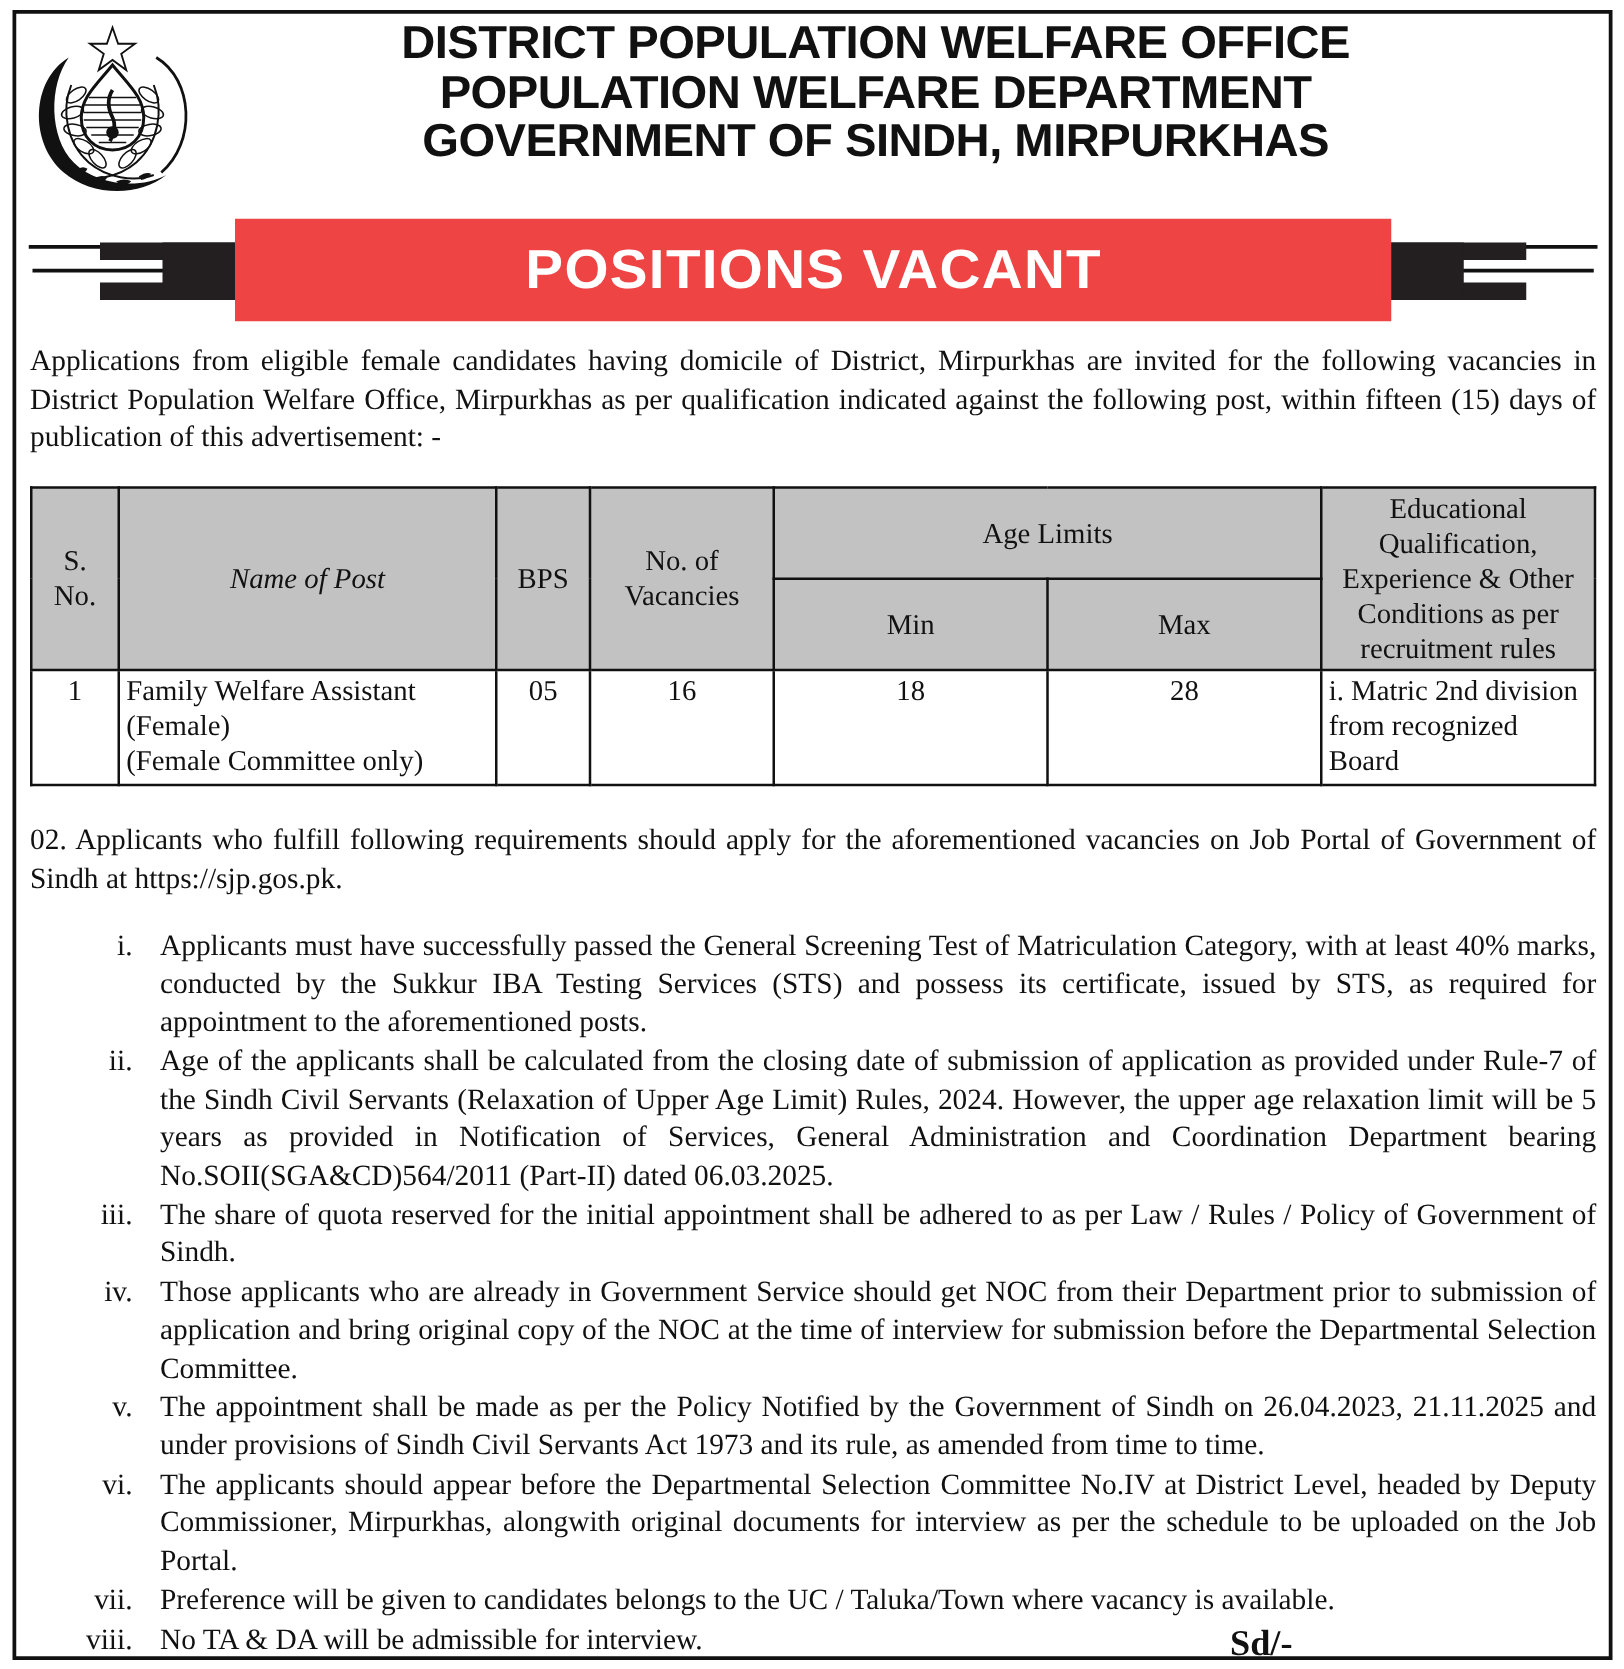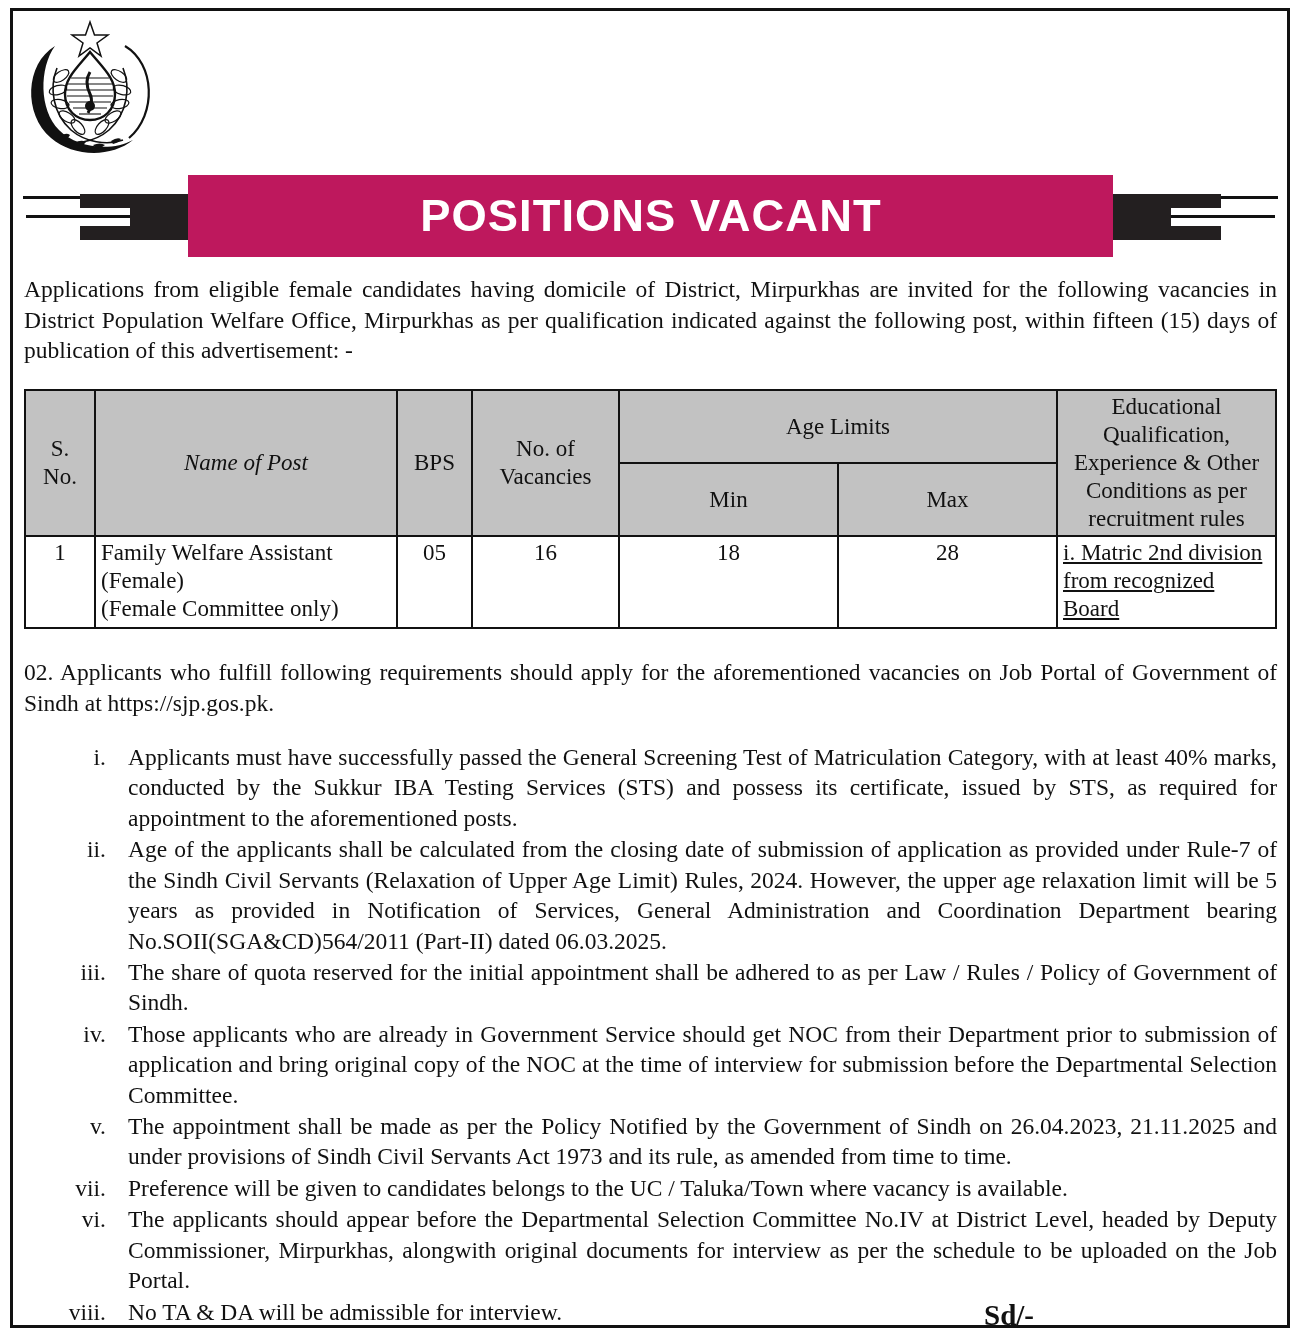--- a/index.html
+++ b/index.html
@@ -86,21 +86,21 @@
     top: 43px;
     height: 3px;
     background: #111111;
   }
   .banner-black {
     position: absolute;
     left: 178px;
     right: 178px;
     top: 3px;
     height: 82px;
-    background: #be185d;
+    background: #ef4444;
     display: flex;
     align-items: center;
     justify-content: center;
   }
   .banner-text {
     font-family: "Liberation Sans", sans-serif;
     font-weight: bold;
     font-size: 44px;
     color: #ffffff;
     letter-spacing: 1px;
@@ -142,21 +142,21 @@
     text-align: center;
     vertical-align: middle;
   }
   .c-sno  { width: 58px; }
   .c-post { width: 290px; font-style: italic; }
   .c-bps  { width: 63px; }
   .c-vac  { width: 135px; }
   .c-min  { width: 97px; }
   .c-max  { width: 97px; }
   td.t-center { text-align: center; }
-  td.t-qual { text-align: left; text-decoration: underline; }
+  td.t-qual { text-align: left; }
   .row-body td { height: 86px; }
   
   .clause-intro {
     font-size: 23.5px;
     line-height: 1.30;
     text-align: justify;
     margin-top: 28px;
   }
   ol.roman {
     list-style: none;
@@ -250,20 +250,25 @@
           <circle cx="75" cy="90" r="5" fill="#111111" stroke="none"></circle>
         </g>
 
         <g fill="#111111">
           <path d="M46,120 q5,-4 9,-1 q-2,4 -6,4 z"></path>
           <path d="M60,127 q6,-4 11,-1 q-3,4 -8,4 z"></path>
           <path d="M78,129 q7,-3 12,0 q-4,4 -9,3 z"></path>
           <path d="M96,125 q6,-4 10,-2 q-3,4 -8,5 z"></path>
         </g>
       </svg>
+    </div>
+    <div class="org-titles">
+      <div class="org-line">DISTRICT POPULATION WELFARE OFFICE</div>
+      <div class="org-line">POPULATION WELFARE DEPARTMENT</div>
+      <div class="org-line">GOVERNMENT OF SINDH, MIRPURKHAS</div>
     </div>
     <div class="header-rule"></div>
   </div>
 
   <div class="banner-wrap">
     <div class="banner-line"></div>
     <div class="deco deco-l-top"></div>
     <div class="deco deco-l-bot"></div>
     <div class="deco deco-l-stem"></div>
     <div class="deco deco-r-top"></div>
@@ -336,26 +341,26 @@
       </li>
       <li>
         <span class="rn">iv.</span>
         <span>Those applicants who are already in Government Service should get NOC from their Department prior to submission of application and bring original copy of the NOC at the time of interview for submission before the Departmental Selection Committee.</span>
       </li>
       <li>
         <span class="rn">v.</span>
         <span>The appointment shall be made as per the Policy Notified by the Government of Sindh on 26.04.2023, 21.11.2025 and under provisions of Sindh Civil Servants Act 1973 and its rule, as amended from time to time.</span>
       </li>
       <li>
+        <span class="rn">vi.</span>
+        <span>The applicants should appear before the Departmental Selection Committee No.IV at District Level, headed by Deputy Commissioner, Mirpurkhas, alongwith original documents for interview as per the schedule to be uploaded on the Job Portal.</span>
+      </li>
+      <li>
         <span class="rn">vii.</span>
         <span>Preference will be given to candidates belongs to the UC / Taluka/Town where vacancy is available.</span>
-      </li>
-      <li>
-        <span class="rn">vi.</span>
-        <span>The applicants should appear before the Departmental Selection Committee No.IV at District Level, headed by Deputy Commissioner, Mirpurkhas, alongwith original documents for interview as per the schedule to be uploaded on the Job Portal.</span>
       </li>
       <li>
         <span class="rn">viii.</span>
         <span>No TA &amp; DA will be admissible for interview.</span>
       </li>
     </ol>
 
     <div class="footer">
 
       <div class="sign-block">

